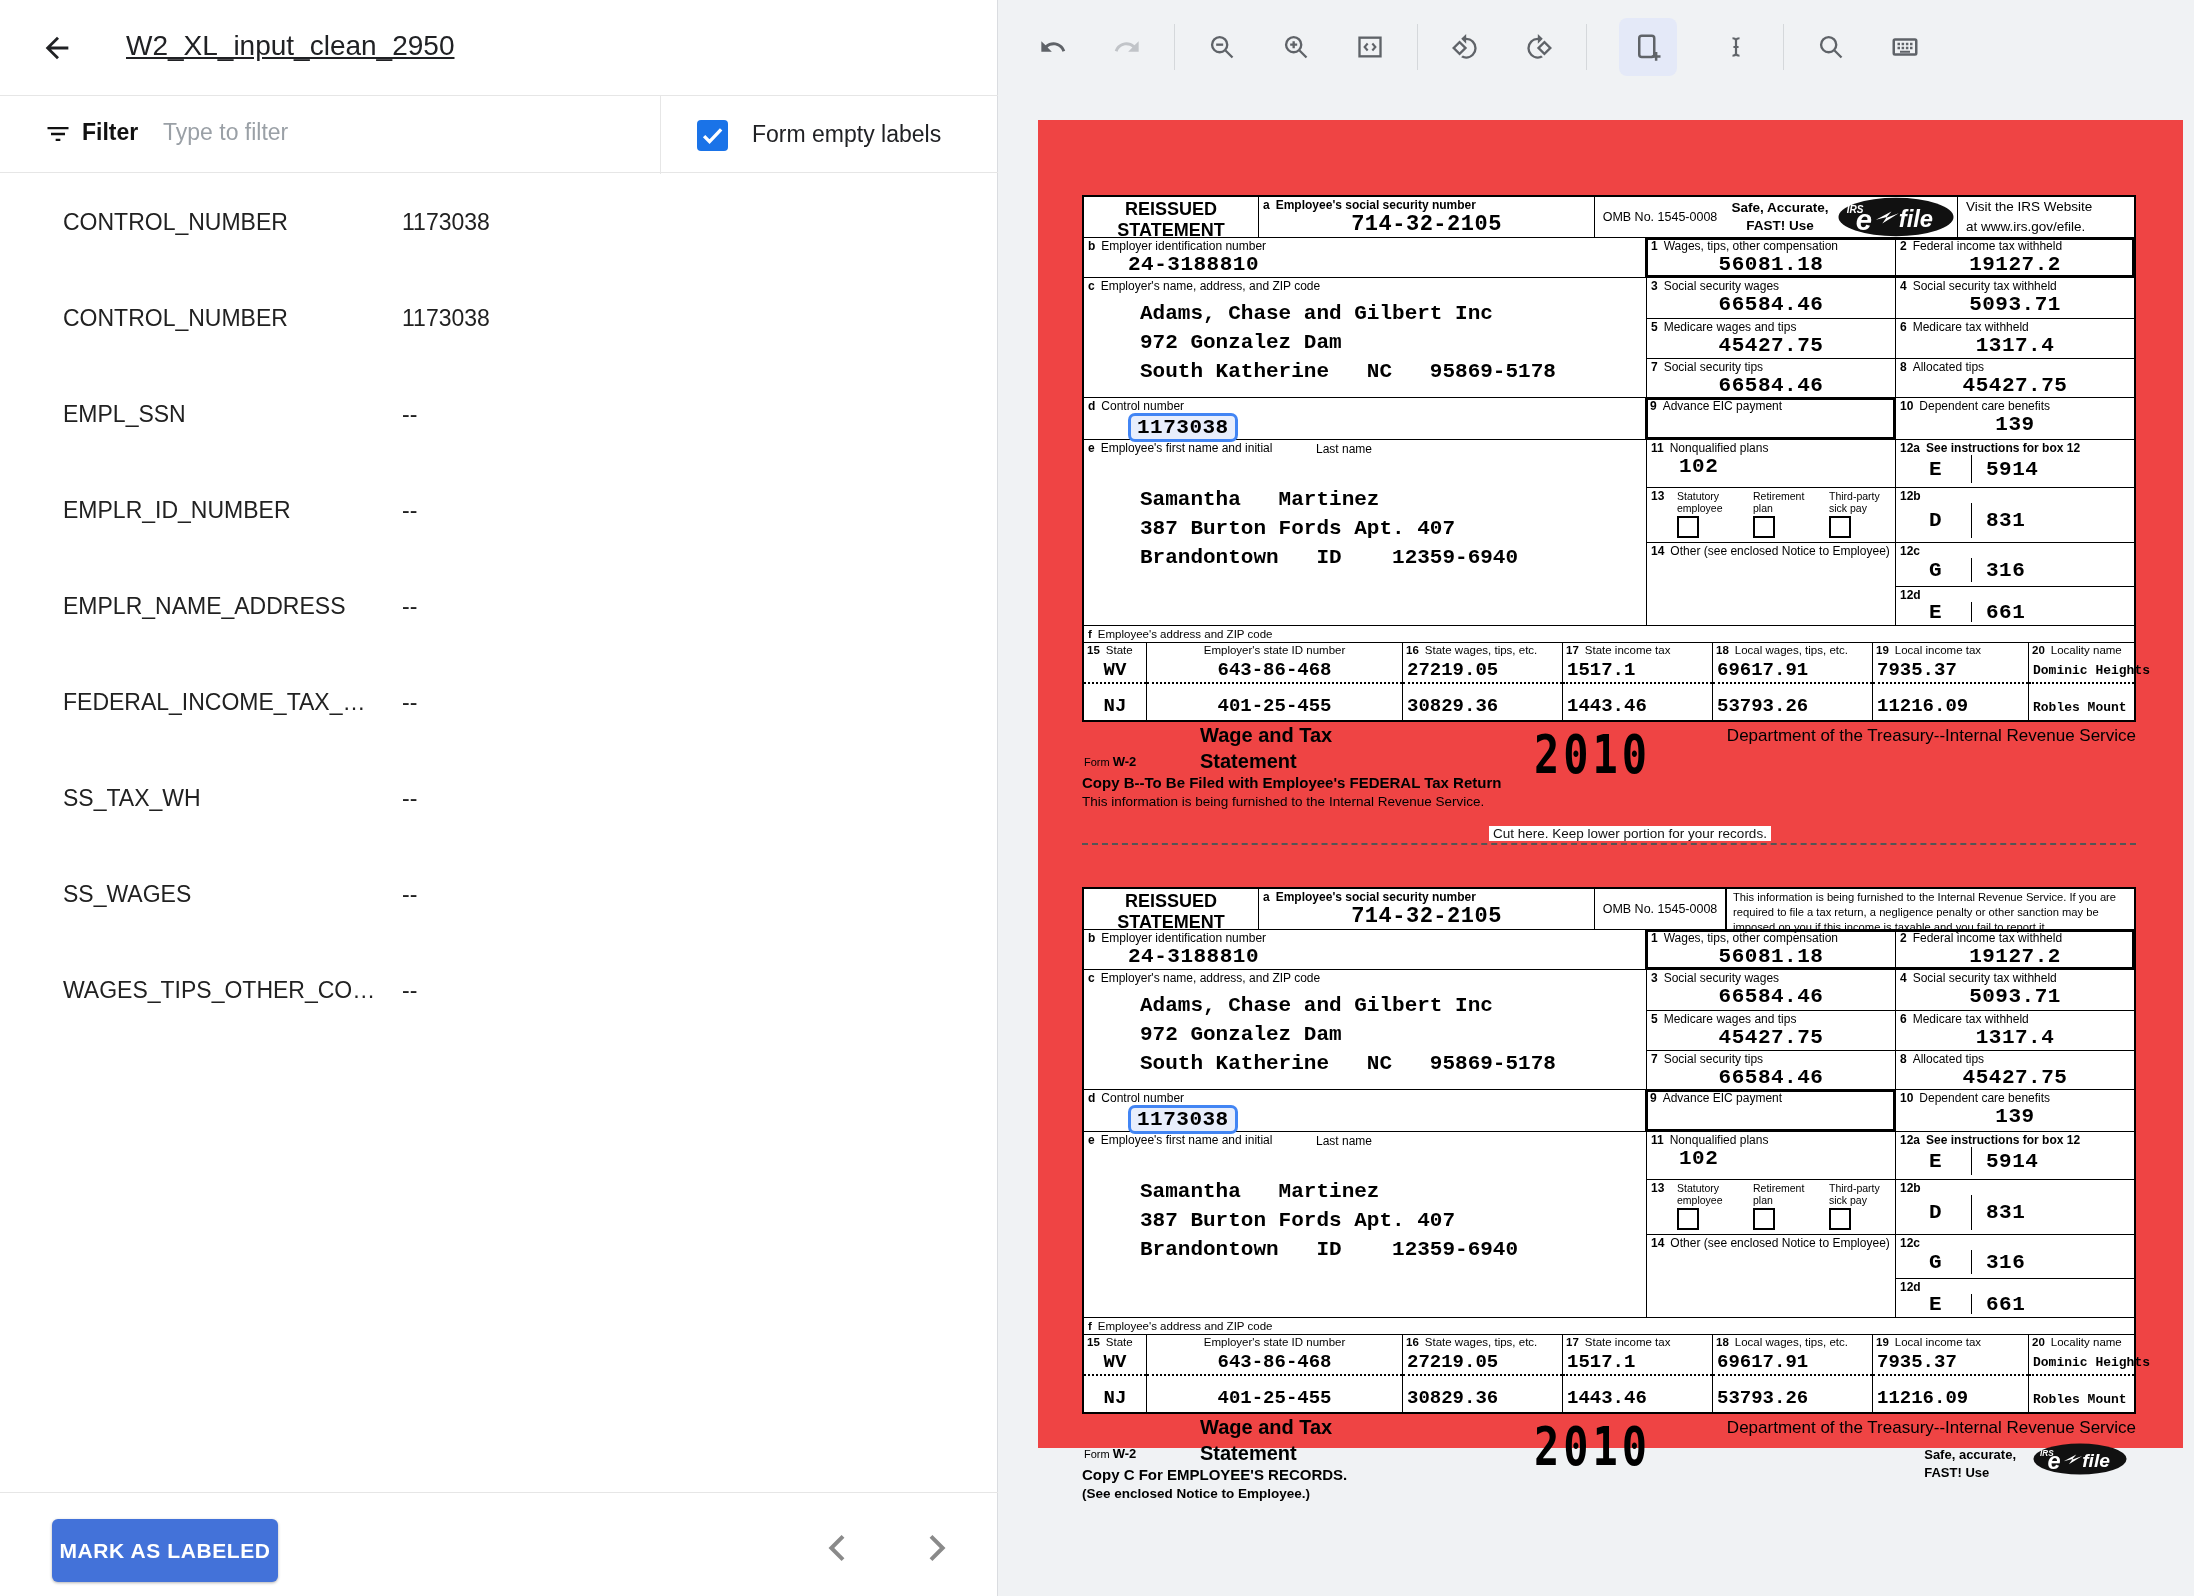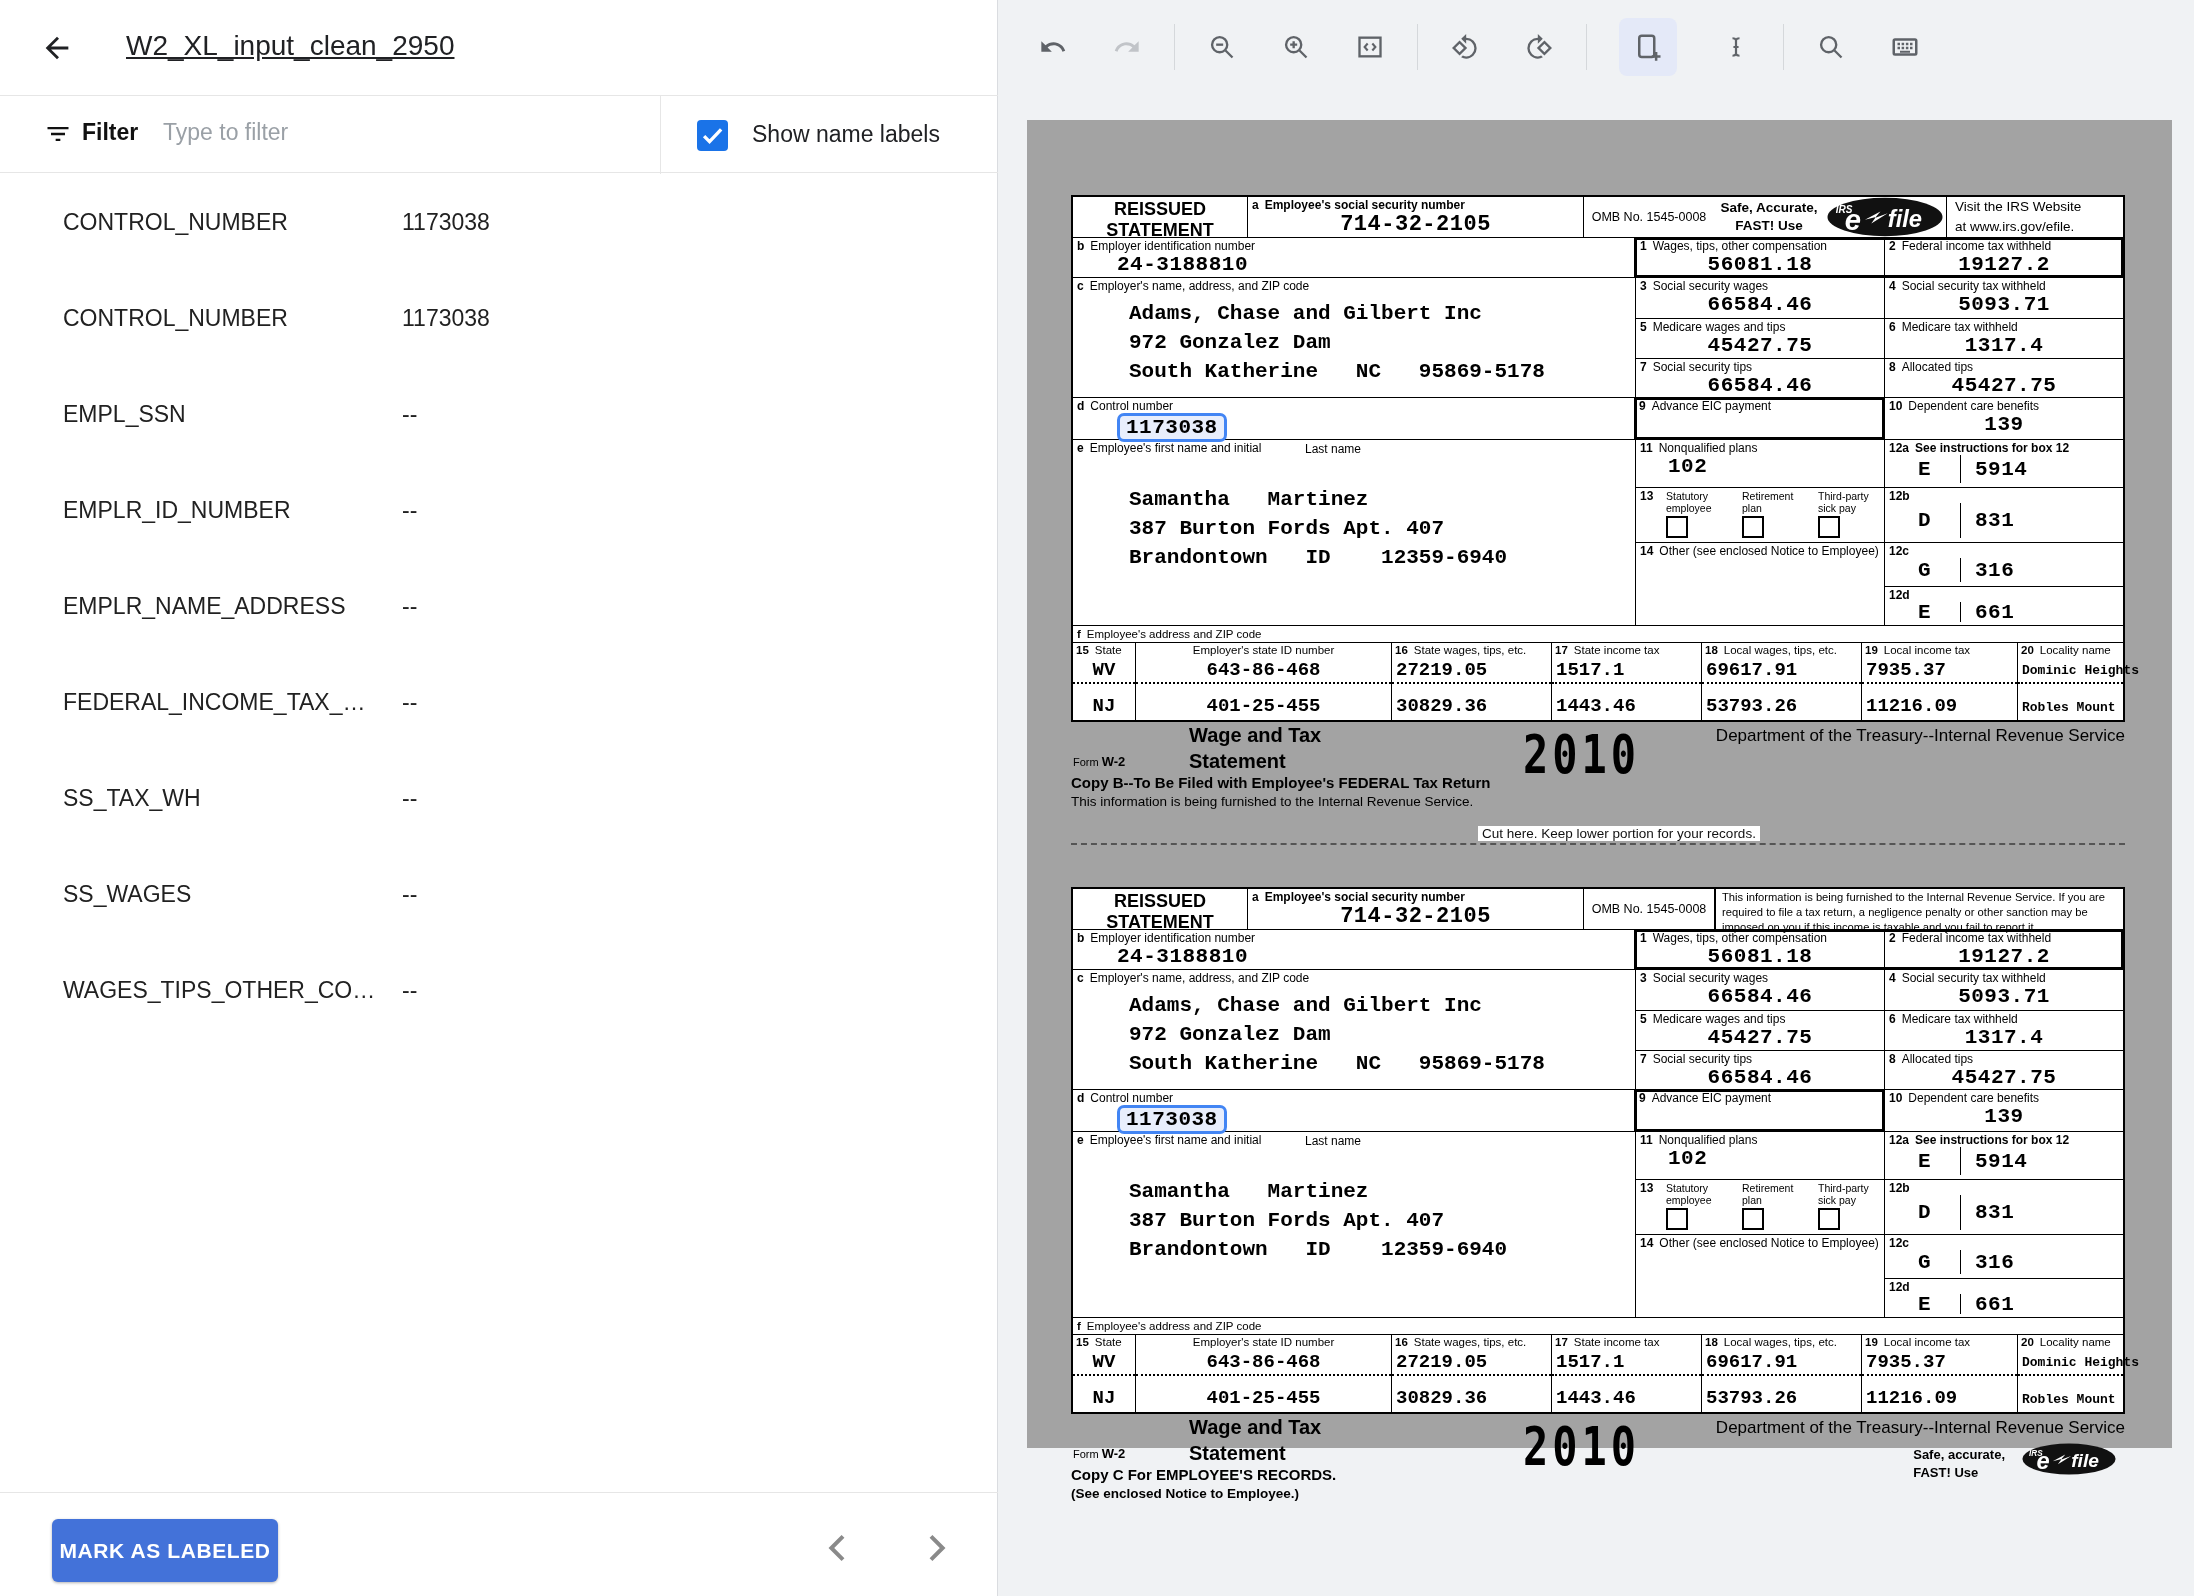--- a/index.html
+++ b/index.html
@@ -38,21 +38,21 @@
   .pgnext { position:absolute; left:916px; top:1528px; cursor:pointer; }
 
   
   .right { position:absolute; left:998px; top:0; width:1196px; height:1596px; background:#f0f2f4; }
   .toolbar { position:absolute; left:0; top:0; width:1196px; height:94px; display:flex;
     align-items:center; padding-left:40px; gap:44px; }
   .tbtn { width:30px; height:30px; display:flex; align-items:center; justify-content:center; cursor:pointer; flex:none; }
   .tbtn.sel { width:58px; height:58px; background:#e4e9f8; border-radius:8px; }
   .tsep { width:1px; height:46px; background:#d5d8db; flex:none; margin:0 -12px; }
 
-  .page { position:absolute; left:29px; top:120px; width:1145px; height:1328px; background:#a3a3a3; }
+  .page { position:absolute; left:40px; top:120px; width:1145px; height:1328px; background:#ef4444; }
 
   
   .w2 { position:absolute; left:44px; width:1054px; color:#000; }
   .w2g { border:2px solid #000; width:1054px; background:#fff; }
   .r { display:flex; }
   .rt { border-top:1px solid #000; }
   .c { border-left:1px solid #000; position:relative; padding:2px 4px; }
   .c.f { border-left:none; }
   .bt { border-top:1px solid #000; }
   .sl { font-size:12px; line-height:1.1; white-space:nowrap; }
@@ -131,21 +131,21 @@
         </svg>
     </div>
     <div class="flabel">Filter</div>
     <input class="finput" placeholder="Type to filter" style="">
     <div class="fdivider"></div>
     <div class="cbx">
       <svg class="gi" width="31" height="31" viewBox="0 0 24 24">
           <path d="M5.5 12.5l4.2 4.2 9-9.5" stroke="#fff" stroke-width="2.6" fill="none"></path>
         </svg>
     </div>
-    <div class="cbxlabel">Show name labels</div>
+    <div class="cbxlabel">Form empty labels</div>
   </div>
 
   <div class="labellist">
     <div class="lrow">
         <span class="lname">CONTROL_NUMBER</span>
         <span class="lval">1173038</span>
       </div>
     <div class="lrow">
         <span class="lname">CONTROL_NUMBER</span>
         <span class="lval">1173038</span>

